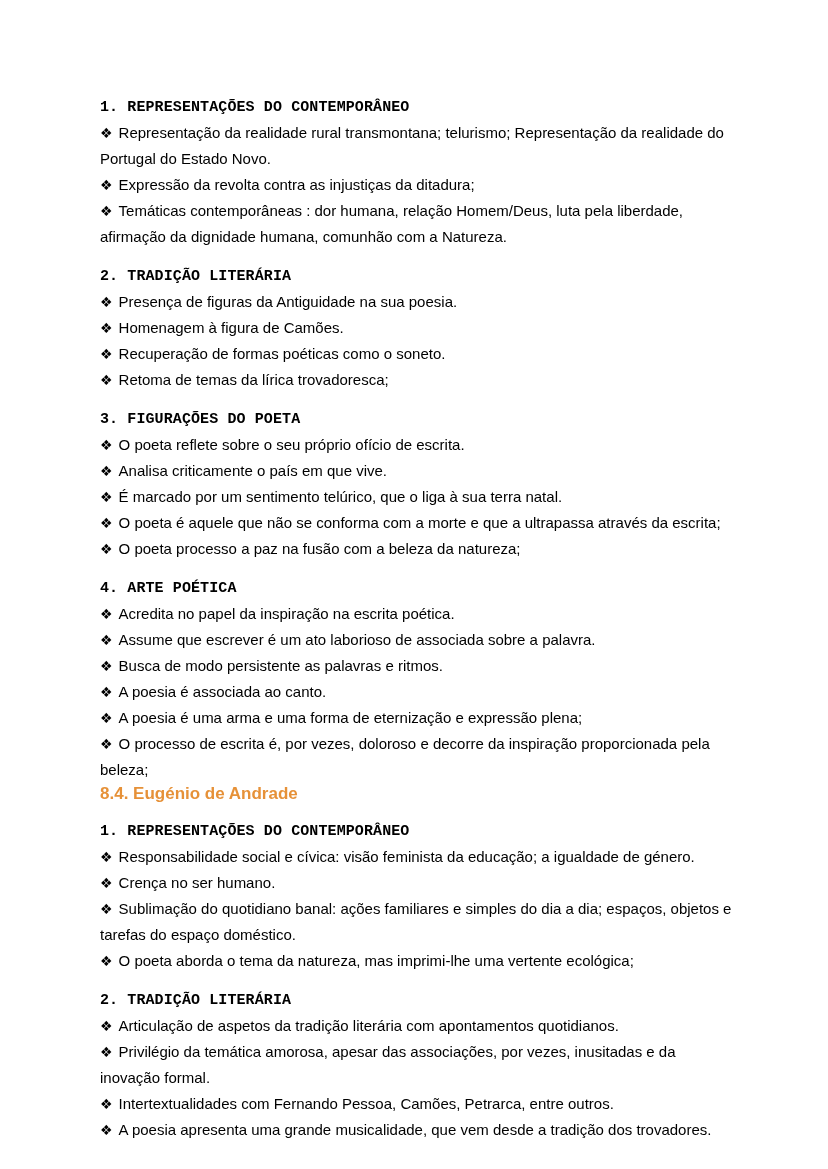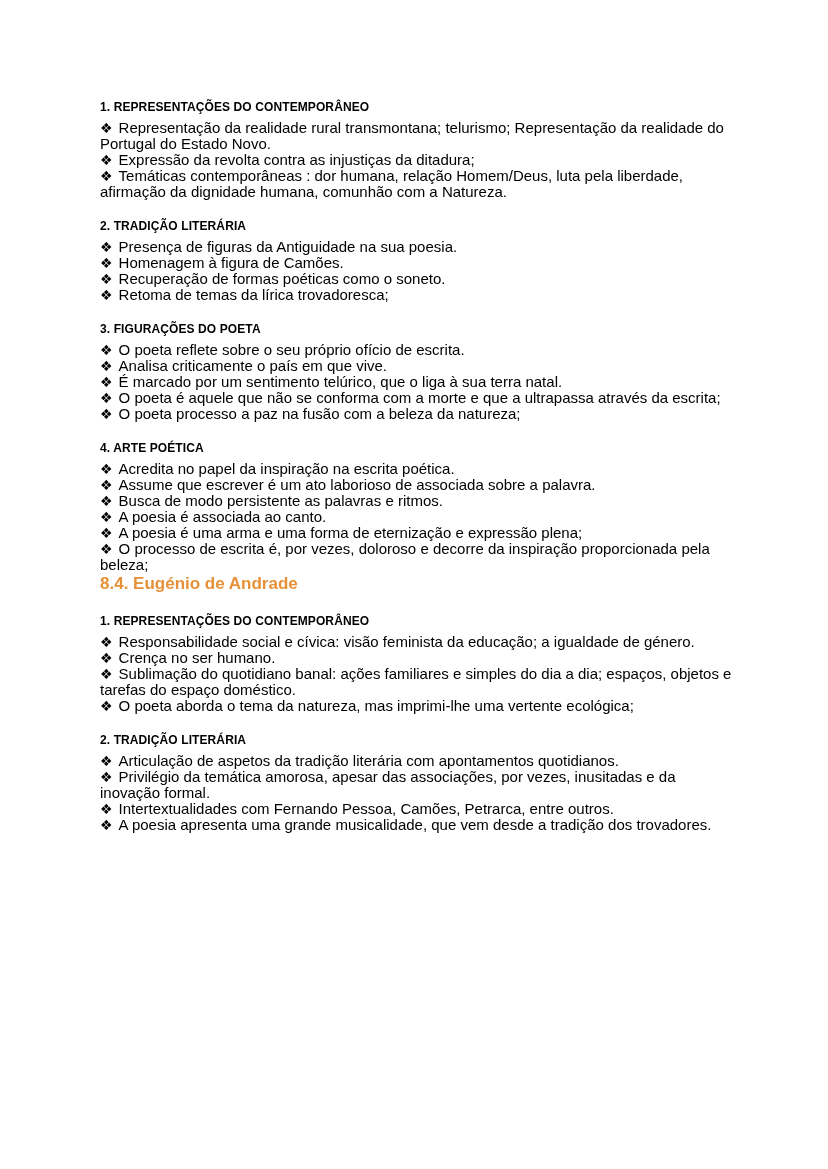--- a/index.html
+++ b/index.html
@@ -9,29 +9,30 @@
     width: 828px;
     height: 1169px;
     margin: 0 auto;
     background: #ffffff;
     padding: 97px 96px 40px 100px;
     overflow: hidden;
   }
   .doc-section { margin-top: 16px; }
   .doc-section.first { margin-top: 0; }
   .sec-heading {
-    font-size: 12px;
+    font-size: 15px;
     font-weight: bold;
     line-height: 21px;
     margin-bottom: 2px;
     letter-spacing: 0.1px;
+    font-family: Liberation Mono, monospace;
   }
   .item {
     font-size: 15px;
-    line-height: 16px;
+    line-height: 26px;
   }
   .bullet {
     display: inline;
     margin-right: 6px;
     font-size: 14px;
   }
   .chapter-heading {
     font-size: 17px;
     font-weight: bold;
     line-height: 22px;

